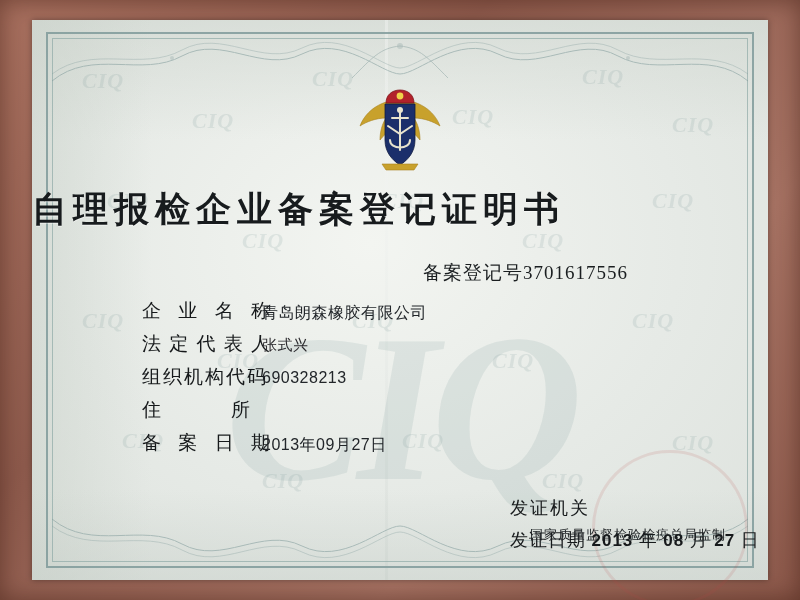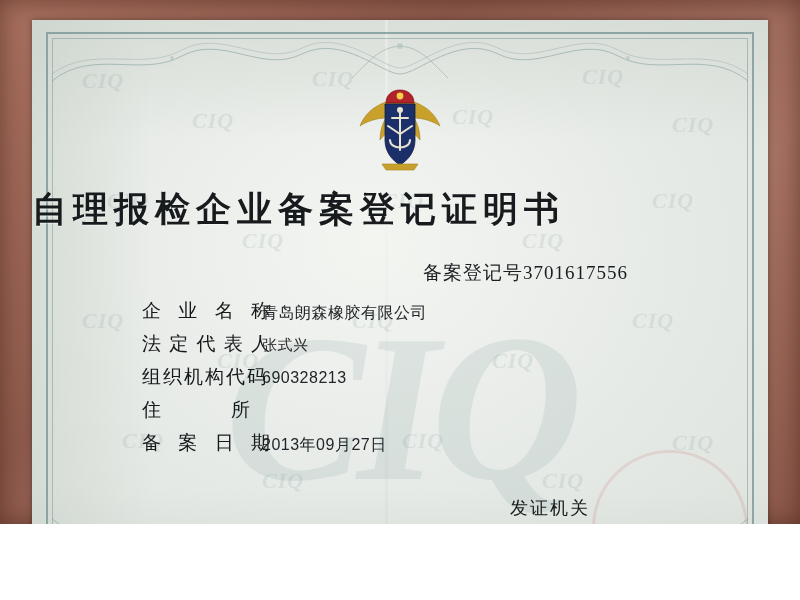--- a/index.html
+++ b/index.html
@@ -7,21 +7,21 @@
     padding: 0;
     width: 800px;
     height: 600px;
     overflow: hidden;
     font-family: "Liberation Sans", sans-serif;
   }
 
   #page {
     position: relative;
     width: 800px;
-    height: 524px;
+    height: 600px;
     background: #9f6a5c;
     background: linear-gradient(135deg, #a8705f 0%, #8d5a4c 35%, #a67263 70%, #8b584a 100%);
     overflow: hidden;
   }
 
   
   #frame-edge {
     position: absolute;
     left: 0; top: 0; right: 0; bottom: 0;
     box-shadow: inset 0 0 24px rgba(60,25,15,0.55);

